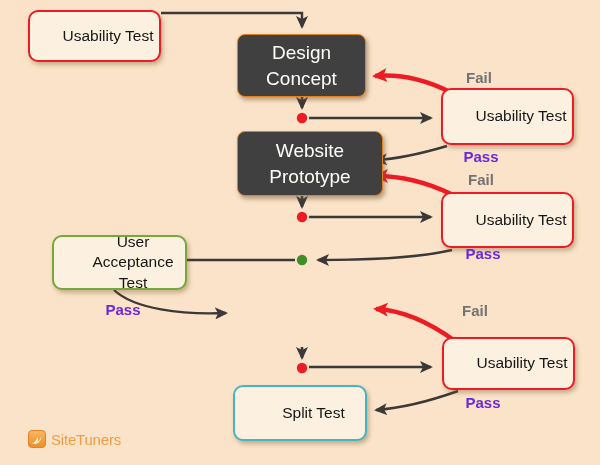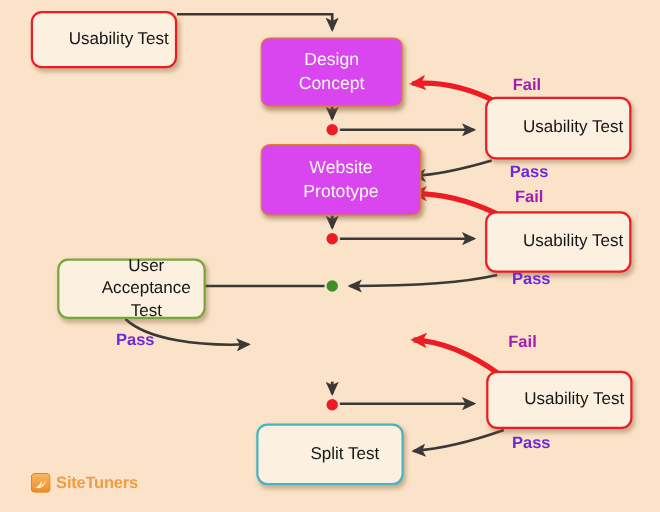--- a/index.html
+++ b/index.html
@@ -11,52 +11,52 @@
   }
   #stage{position:absolute;inset:0;width:600px;height:465px;}
   #wires{position:absolute;left:0;top:0;z-index:1;}
   .node{
     position:absolute;z-index:2;
     display:flex;align-items:center;justify-content:center;
     text-align:center;box-sizing:border-box;
   }
   .node .lbl{display:inline-block;}
   .box-orange{
-    background:#d946ef;
+    background:#404040;
     border:1.5px solid #dd8222;
     border-radius:8px;
     color:#fffdf7;
-    font-size:16px;line-height:1.32;
+    font-size:19px;line-height:1.32;
     box-shadow:2px 3px 4px rgba(120,84,48,.5);
   }
   .box-orange .lbl{width:104px;}
   .box-light{
     background:#fcf1e0;
     border-radius:10px;
     color:#161616;
     font-size:15.5px;line-height:1.3;
     box-shadow:2px 3px 4px rgba(120,84,48,.38);
     padding-left:27px;
   }
   .box-red{border:2.5px solid #ed1c24;}
   .box-green{border:2.5px solid #76a73a;}
   .box-cyan{border:2.5px solid #45b5c2;}
   .edge-label{
     position:absolute;z-index:3;
     width:46px;text-align:center;
     font-size:15px;font-weight:400;
   }
-  .lab-fail{color:#a21caf;font-weight:600;}
+  .lab-fail{color:#737373;font-weight:600;}
   .lab-pass{color:#6d28d9;font-weight:600;}
   #logo{
     position:absolute;left:28px;top:430px;z-index:3;
     display:flex;align-items:center;gap:5px;
   }
   #logo .logo-text{
-    color:#ef9d45;font-size:15px;font-weight:bold;letter-spacing:-0.2px;text-align:right;
+    color:#ef9d45;font-size:15px;font-weight:normal;letter-spacing:-0.2px;text-align:right;
   }
 </style>
 </head>
 <body>
 
 <div id="stage">
 
   <svg id="wires" width="600" height="465" viewBox="0 0 600 465">
     <defs>
       <marker id="m-dark" markerUnits="userSpaceOnUse" markerWidth="13" markerHeight="12" refX="11" refY="6" orient="auto">

